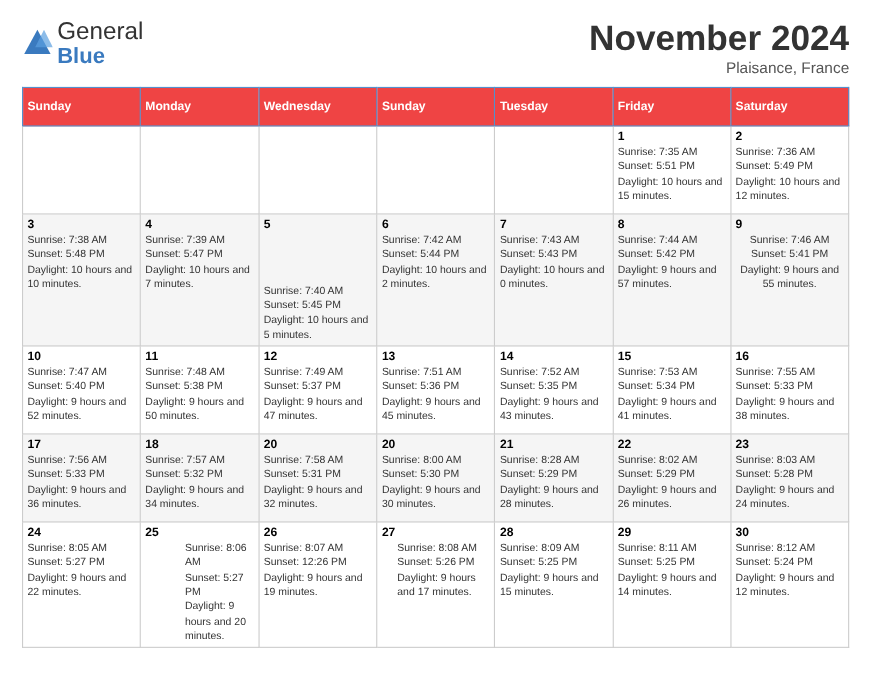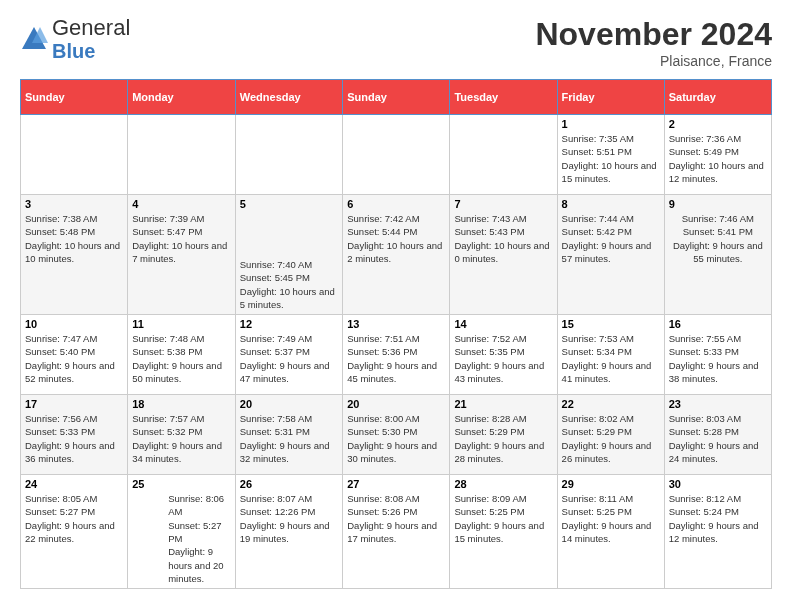--- a/index.html
+++ b/index.html
@@ -295,21 +295,21 @@
 Daylight: 9 hours and 20 minutes.</div>
           </td>
           <td>
             <span class="day-num">26</span>
             <div class="day-info" style="white-space: pre-line;">Sunrise: 8:07 AM
 Sunset: 12:26 PM
 Daylight: 9 hours and 19 minutes.</div>
           </td>
           <td>
             <span class="day-num">27</span>
-            <div class="day-info" style="white-space: pre-line;">Sunrise: 8:08 AM
+            <div class="day-info" style="white-space: pre-line; margin-left: 14px;">Sunrise: 8:08 AM
 Sunset: 5:26 PM
 Daylight: 9 hours and 17 minutes.</div>
           </td>
           <td>
             <span class="day-num">28</span>
             <div class="day-info" style="white-space: pre-line;">Sunrise: 8:09 AM
 Sunset: 5:25 PM
 Daylight: 9 hours and 15 minutes.</div>
           </td>
           <td>

